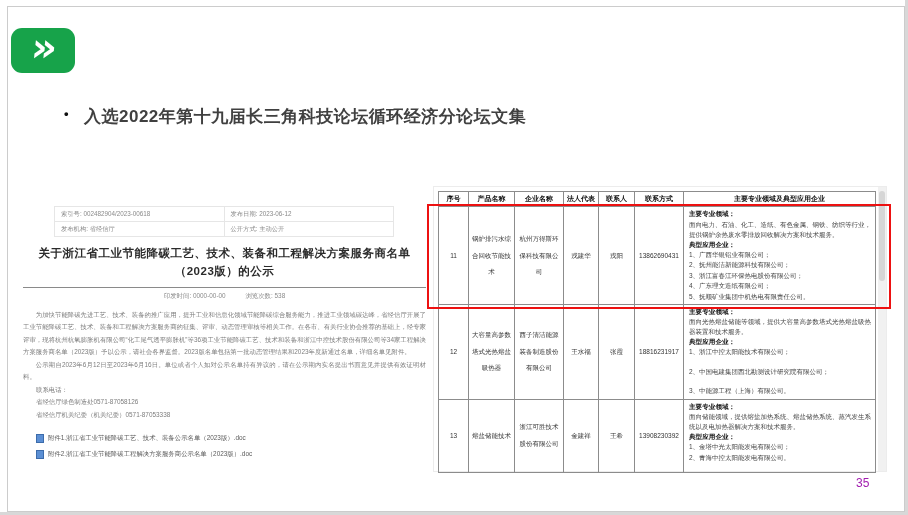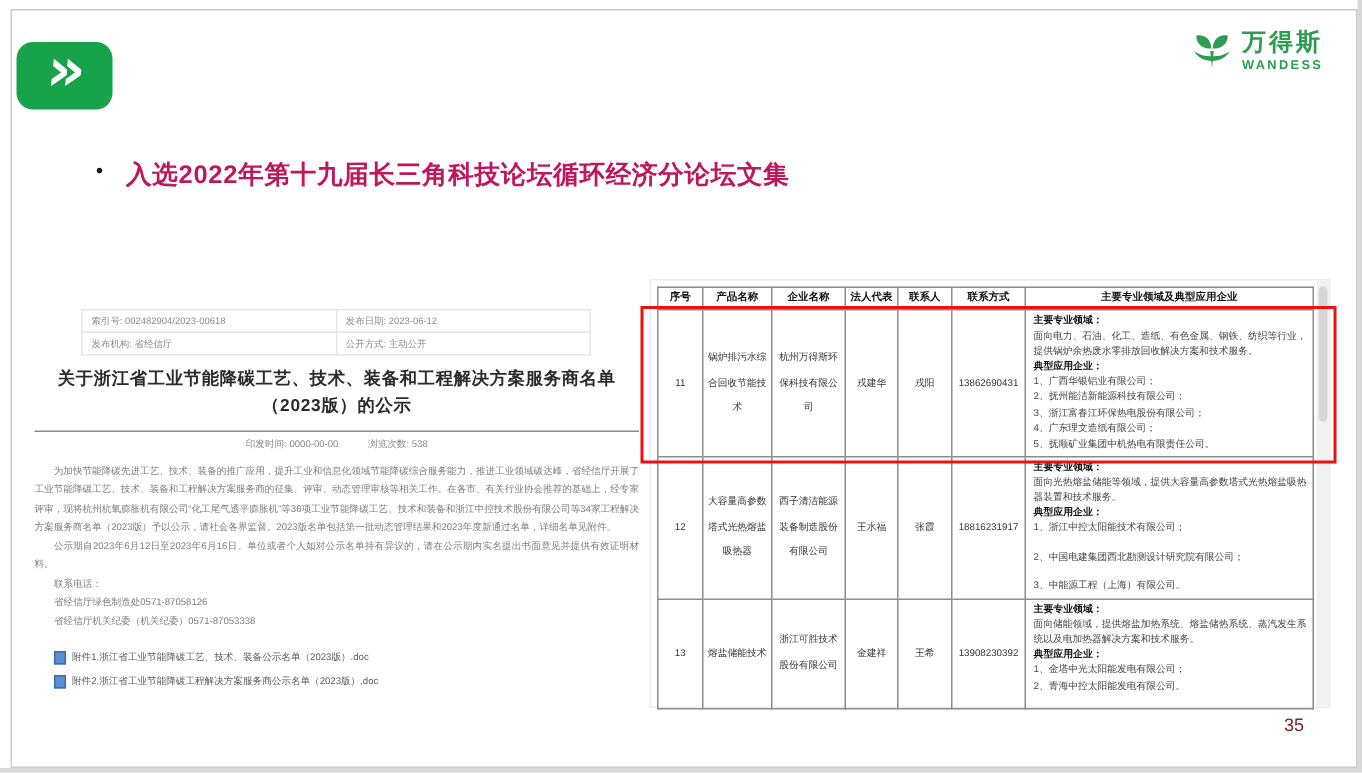--- a/index.html
+++ b/index.html
@@ -25,21 +25,21 @@
     position:absolute;left:89px;top:29px;margin:0;font-size:22px;font-weight:700;color:#111;
     letter-spacing:1px;
   }
   .logo{position:absolute;left:792px;top:18px;display:flex;align-items:center;gap:4px;}
   .logo svg{width:32px;height:32px;}
   .logo .logo-cn{font-size:16px;font-weight:700;color:var(--logo-green,#2d9c51);letter-spacing:2px;line-height:1.1;}
   .logo .logo-en{font-size:8.5px;font-weight:700;color:var(--logo-green,#2d9c51);letter-spacing:1.6px;line-height:1.2;}
 
   
   .bullets{position:absolute;left:60px;top:105px;width:790px;margin:0;padding:0;list-style:none;}
-  .bullets li{position:relative;padding-left:24px;font-size:17px;font-weight:700;color:#be185d;margin-bottom:21px;letter-spacing:0.5px;}
+  .bullets li{position:relative;padding-left:24px;font-size:17px;font-weight:700;color:#404040;margin-bottom:21px;letter-spacing:0.5px;}
   .bullets li::before{content:"•";position:absolute;left:4px;top:1px;font-size:13px;color:#111;}
 
   
   .doc{position:absolute;left:23px;top:197px;width:403px;color:#808080;}
   .doc-meta{width:340px;margin:9px 0 0 31px;border-collapse:collapse;table-layout:fixed;}
   .doc-meta td{
     border:1px solid #e6e6e6;height:14px;font-size:6.3px;color:#8a8a8a;padding:0 6px;white-space:nowrap;overflow:hidden;
   }
   .doc-title{margin:8px 2px 0 2px;text-align:center;font-size:11.5px;font-weight:700;color:#2b2b2b;line-height:1.55;letter-spacing:0.5px;}
   .doc-hr{border:none;border-top:1px solid #8a8a8a;margin:6px 0 4px 0;}
@@ -65,44 +65,32 @@
   table.grid td.detail{text-align:left;vertical-align:top;padding:2px 4px 2px 5px;line-height:1.5;}
   .detail .lbl{font-weight:700;color:#111;font-size:6.6px;line-height:1.55;}
   .detail .txt{color:#444;font-size:6.5px;line-height:1.55;text-align:justify;}
   .detail .apps div{color:#444;font-size:6.5px;line-height:1.6;}
   .detail .apps.spread div{margin-bottom:9px;}
   .detail .apps.spread div:last-child{margin-bottom:0;}
   tr.r11{height:97px;} tr.r12{height:87px;} tr.r13{height:73px;}
 
   .redbox{position:absolute;left:427px;top:204px;width:460px;height:101px;border:2px solid var(--red,#ed1111);z-index:5;pointer-events:none;}
 
-  .pagenum{position:absolute;left:856px;top:476px;font-size:12px;color:#7f1d1d;}
+  .pagenum{position:absolute;left:856px;top:476px;font-size:12px;color:#a21caf;}
 </style>
 </head>
 <body>
 
 <div class="slide">
   <div class="frame"></div>
 
   <div class="chev-badge">
       <span>»</span>
     </div>
 
-  <div class="logo">
-    <svg viewBox="0 0 40 40">
-      <path d="M7 7 C15 6 19 11 19.5 18 C11 18 6.5 13 7 7 Z" fill="#2d9c51"></path>
-      <path d="M33 7 C25 6 21 11 20.5 18 C29 18 33.5 13 33 7 Z" fill="#2d9c51"></path>
-      <path d="M5 20 C11 31 29 31 35 20 C28 26 12 26 5 20 Z" fill="#2d9c51"></path>
-      <path d="M18.5 20 L20 34 L21.5 20 Z" fill="#2d9c51"></path>
-    </svg>
-    <div>
-      <div class="logo-cn">万得斯</div>
-      <div class="logo-en">WANDESS</div>
-    </div>
-  </div>
 
   <ul class="bullets">
     <li>入选2022年第十九届长三角科技论坛循环经济分论坛文集</li>
   </ul>
 
   <section class="doc">
     <table class="doc-meta">
       <tbody>
           <tr>
         <td>索引号: 002482904/2023-00618</td>

